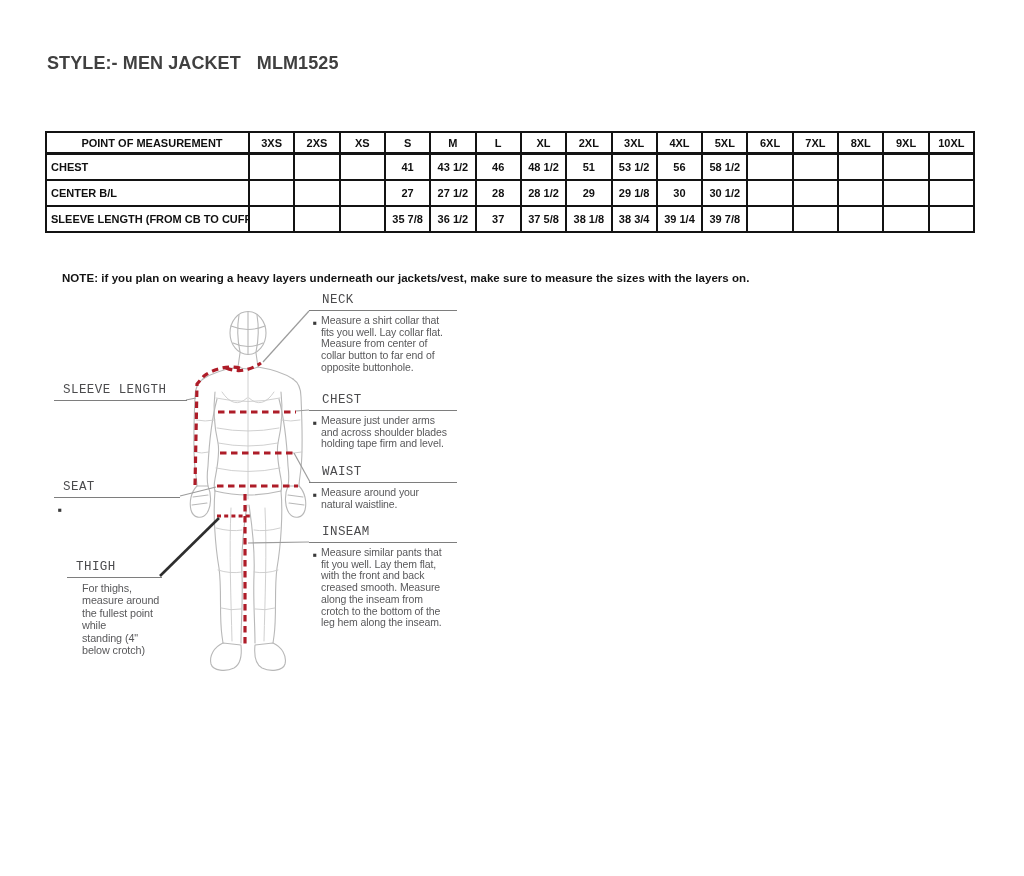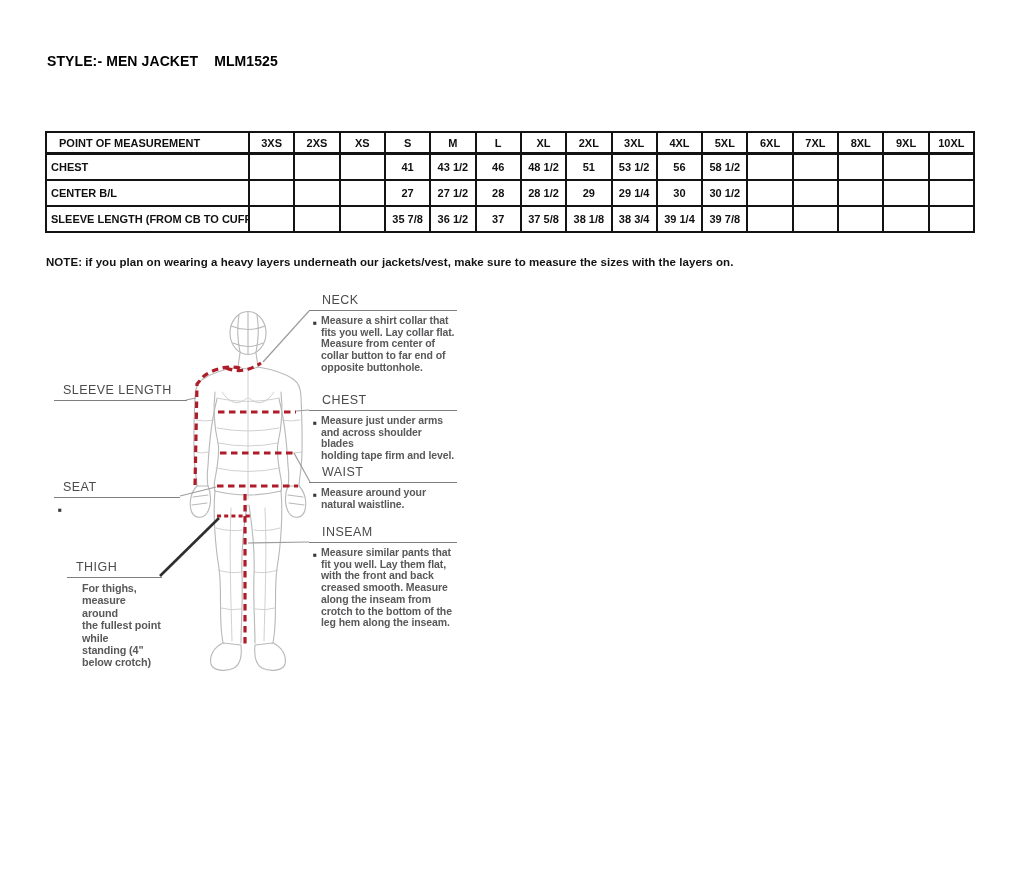--- a/index.html
+++ b/index.html
@@ -7,54 +7,55 @@
     --wire:#b8b8b8;
     --pointer:#9c9c9c;
   }
   html,body{margin:0;padding:0;background:#ffffff;}
   body{
     width:1024px;height:876px;position:relative;overflow:hidden;
     font-family:"Liberation Sans", sans-serif;color:#1a1a1a;
   }
   .doc-title{
     position:absolute;left:47px;top:53px;
-    font-size:14px;font-weight:bold;color:#000000;letter-spacing:.1px;
+    font-size:18px;font-weight:bold;color:#404040;letter-spacing:.1px;
   }
   .doc-title .code{margin-left:16px;}
 
   
   #size-table{
     position:absolute;left:45px;top:131px;width:930px;
     border-collapse:collapse;table-layout:fixed;
   }
   #size-table th,#size-table td{
     border:2px solid #131313;font-size:11px;color:#101010;
     padding:0 3px;overflow:hidden;white-space:nowrap;
   }
   #size-table thead th{height:19px;font-weight:bold;border-bottom:3px solid #131313;}
-  #size-table thead th.pom{text-align:left;padding-left:12px;}
+  #size-table thead th.pom{text-align:center;padding-left:12px;}
   #size-table tbody th.rowlabel{height:24px;font-weight:bold;text-align:left;padding-left:4px;}
   #size-table tbody td{height:24px;text-align:center;font-weight:bold;}
 
   .note{
-    position:absolute;left:46px;top:256px;margin:0;
+    position:absolute;left:46px;top:256px;margin:16px;
     font-size:11.5px;font-weight:bold;color:#131313;letter-spacing:.05px;
   }
 
   
   #figure-svg{position:absolute;left:0;top:280px;pointer-events:none;}
 
   .mlabel{position:absolute;}
   .mlabel .hd{
     font-size:12.5px;color:#4b4b4d;letter-spacing:.45px;
     padding:0 0 2px 13px;line-height:15px;
     border-bottom:1.5px solid #7e7e7e;
+    font-family:Liberation Mono, monospace;
   }
   .mlabel.left .hd{padding-left:9px;}
-  .mlabel .bd{display:flex;margin-top:4px;font-weight:bold;}
+  .mlabel .bd{display:flex;margin-top:4px;}
   .mlabel .bullet{flex:0 0 12px;font-size:6.5px;line-height:11px;color:#3a3a3a;text-align:center;padding-top:2px;}
   .mlabel .txt{
     white-space:pre-line;font-size:10.5px;line-height:11.7px;
     color:#59595b;letter-spacing:-.1px;
   }
   .mlabel.nobullet .bd{padding-left:5px;margin-left:10px;}
 
   #lbl-neck  {left:309px;top:293px;width:148px;}
   #lbl-chest {left:309px;top:393px;width:148px;}
   #lbl-waist {left:309px;top:465px;width:148px;}
@@ -135,21 +136,21 @@
       <tr>
         <th class="rowlabel">CENTER B/L</th>
         <td></td>
         <td></td>
         <td></td>
         <td>27</td>
         <td>27 1/2</td>
         <td>28</td>
         <td>28 1/2</td>
         <td>29</td>
-        <td>29 1/4</td>
+        <td>29 1/8</td>
         <td>30</td>
         <td>30 1/2</td>
         <td></td>
         <td></td>
         <td></td>
         <td></td>
         <td></td>
       </tr>
       <tr>
         <th class="rowlabel">SLEEVE LENGTH (FROM CB TO CUFF)</th>

